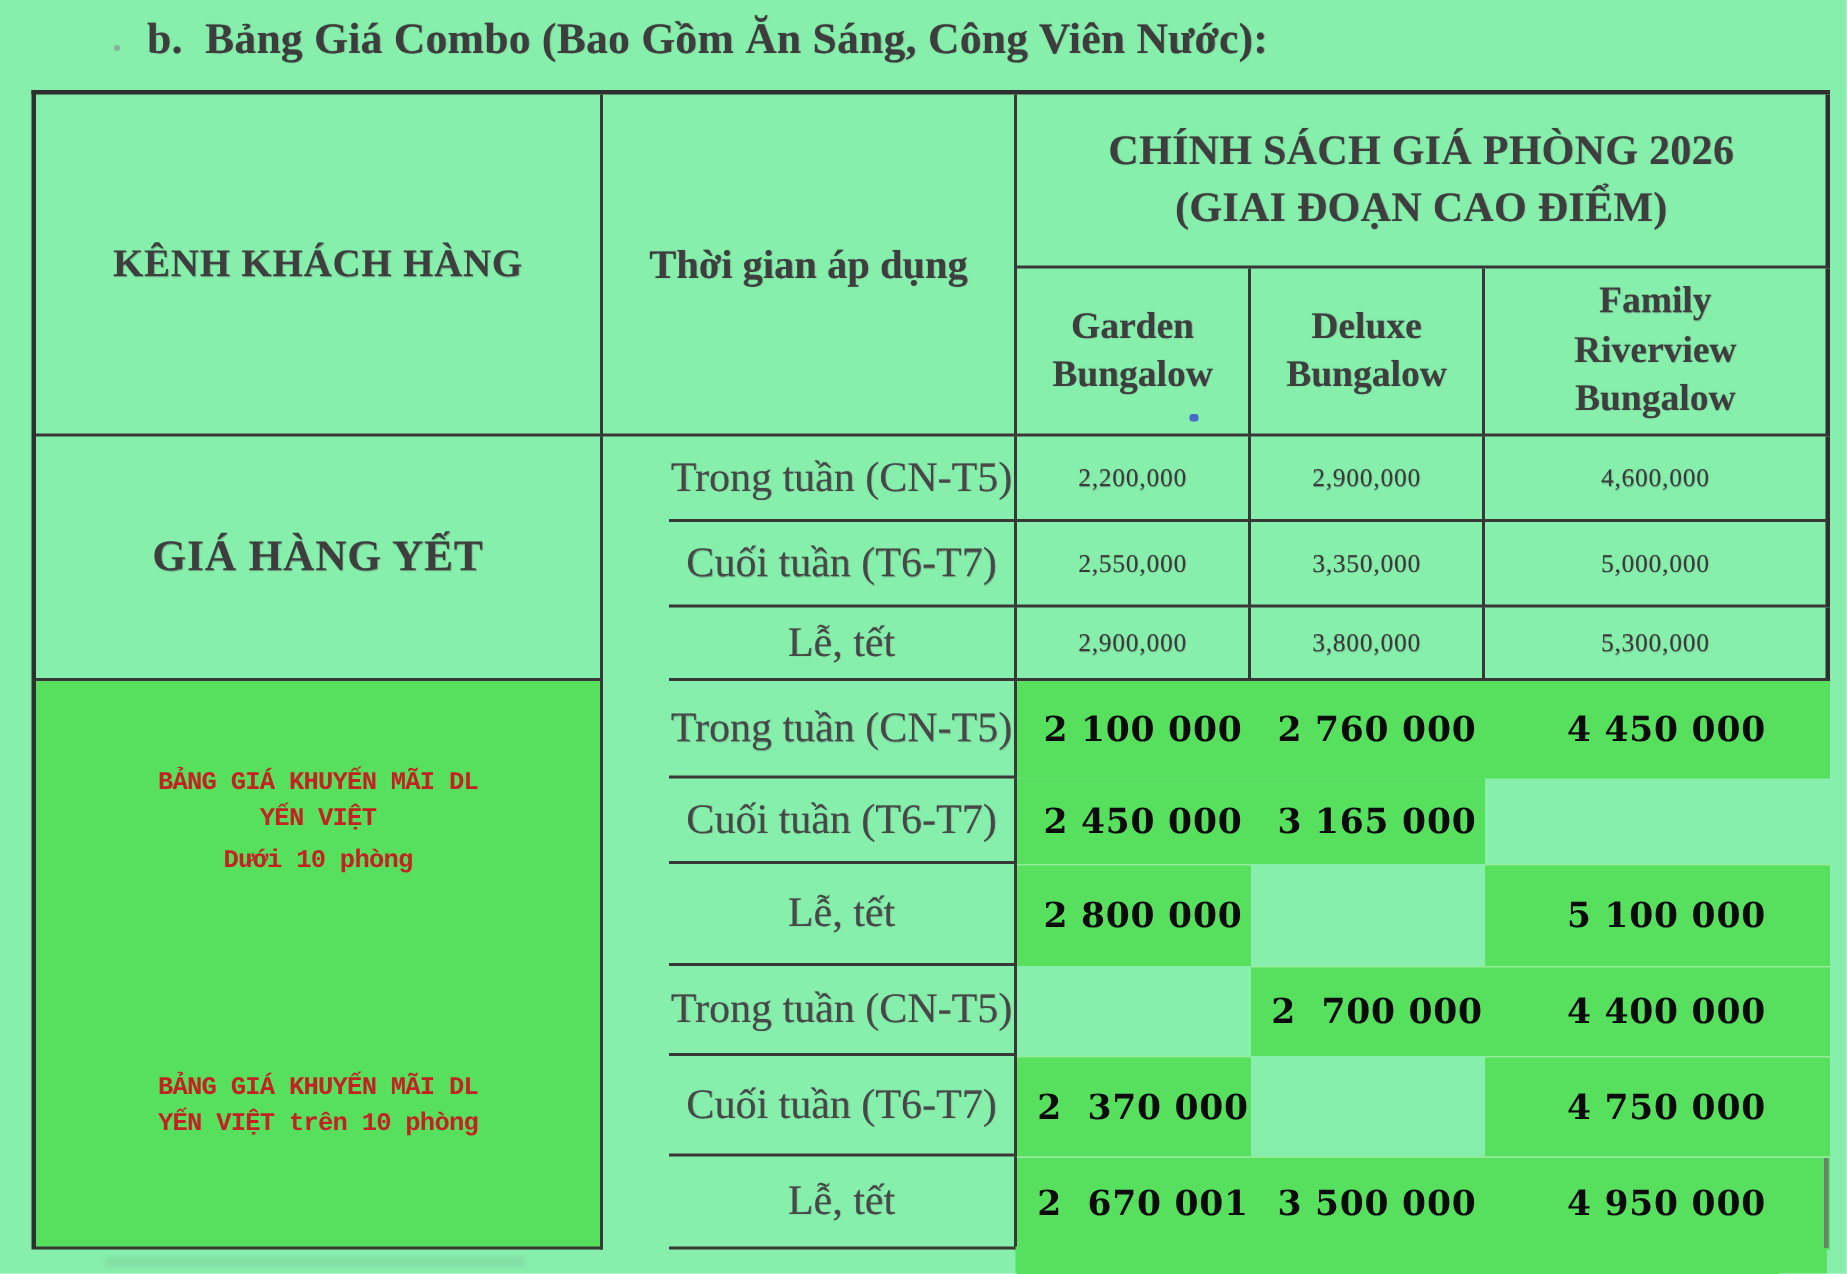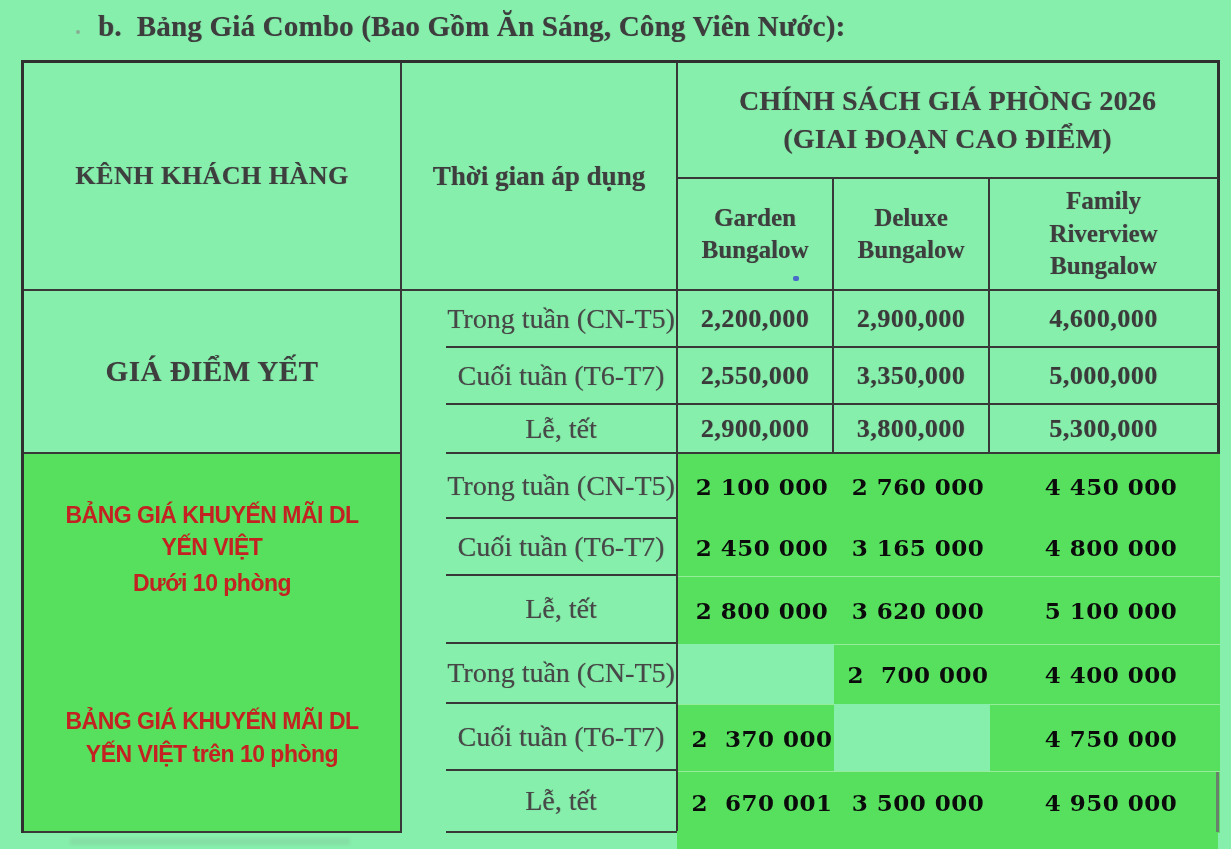--- a/index.html
+++ b/index.html
@@ -36,36 +36,36 @@
     text-shadow: 0.4px 0.4px 0.7px rgba(70,70,70,.5);
   }
   .edge { border-right: 3px solid #2f2f2f; }
 
   .hdr-big   { font-size: 26px; font-weight: bold; letter-spacing: .5px; }
   .hdr-time  { font-size: 27px; font-weight: bold; }
   .hdr-policy{ font-size: 28px; font-weight: bold; line-height: 1.35; letter-spacing: .2px; }
   .hdr-room  { font-size: 25px; font-weight: bold; line-height: 1.3; }
 
   .time-cell  { font-size: 28px; font-weight: normal; color: #474747; margin-left: 44px; }
-  .price-scan { font-size: 26px; font-weight: bold; letter-spacing: .5px; color: #3a3a3a; }
+  .price-scan { font-size: 17px; font-weight: normal; letter-spacing: .5px; color: #3a3a3a; }
   .label-listed { font-size: 29px; font-weight: bold; letter-spacing: .5px; }
 
   
   .g {
     background: var(--highlight-green, #56e05e);
     border-right: none; border-bottom: none;
     text-shadow: none;
   }
   .lt { border-top: 1px solid rgba(255,255,255,.38); }
   .glabel { border-right: 2px solid var(--border-dark, #383838); }
   .gb { border-bottom: 2px solid var(--border-dark, #383838); }
   .promo-label {
-    font-family: Liberation Sans, sans-serif;
+    font-family: Liberation Mono, monospace;
     color: var(--promo-red, #c42222);
-    font-size: 23px; font-weight: bold; line-height: 1.4;
+    font-size: 17px; font-weight: bold; line-height: 1.4;
     letter-spacing: -0.5px;
   }
   .promo-label .mt { margin-top: 4px; }
   .price-promo {
     font-family: "DejaVu Serif", serif;
     font-size: 23px; font-weight: bold; color: #0b0b0b;
     white-space: pre; letter-spacing: 0.5px; padding-left: 12px;
   }
 
   
@@ -108,21 +108,21 @@
       <div>Deluxe</div>
       <div>Bungalow</div>
     </div>
     <div class="c hdr-room edge" style="grid-area:2/5/3/6">
       <div>Family</div>
       <div>Riverview</div>
       <div>Bungalow</div>
     </div>
 
     <div class="c label-listed" style="grid-area:3/1/6/2">
-      <div>GIÁ ĐIỂM YẾT</div>
+      <div>GIÁ HÀNG YẾT</div>
     </div>
     <div class="c time-cell" style="grid-area:3/2/4/3">Trong tuần (CN-T5)</div>
     <div class="c price-scan" style="grid-area:3/3/4/4">2,200,000</div>
     <div class="c price-scan" style="grid-area:3/4/4/5">2,900,000</div>
     <div class="c price-scan edge" style="grid-area:3/5/4/6">4,600,000</div>
 
     <div class="c time-cell" style="grid-area:4/2/5/3">Cuối tuần (T6-T7)</div>
     <div class="c price-scan" style="grid-area:4/3/5/4">2,550,000</div>
     <div class="c price-scan" style="grid-area:4/4/5/5">3,350,000</div>
     <div class="c price-scan edge" style="grid-area:4/5/5/6">5,000,000</div>
@@ -138,25 +138,23 @@
       <div class="mt">Dưới 10 phòng</div>
     </div>
     <div class="c time-cell" style="grid-area:6/2/7/3">Trong tuần (CN-T5)</div>
     <div class="c g price-promo" style="grid-area:6/3/7/4">2 100 000</div>
     <div class="c g price-promo" style="grid-area:6/4/7/5">2 760 000</div>
     <div class="c g price-promo" style="grid-area:6/5/7/6">4 450 000</div>
 
     <div class="c time-cell" style="grid-area:7/2/8/3">Cuối tuần (T6-T7)</div>
     <div class="c g price-promo" style="grid-area:7/3/8/4">2 450 000</div>
     <div class="c g price-promo" style="grid-area:7/4/8/5">3 165 000</div>
-    <div class="c g price-promo" style="grid-area:7/5/8/6">4 800 000</div>
 
     <div class="c time-cell" style="grid-area:8/2/9/3">Lễ, tết</div>
     <div class="c g lt price-promo" style="grid-area:8/3/9/4">2 800 000</div>
-    <div class="c g lt price-promo" style="grid-area:8/4/9/5">3 620 000</div>
     <div class="c g lt price-promo" style="grid-area:8/5/9/6">5 100 000</div>
 
     <div class="c g glabel gb promo-label" style="grid-area:9/1/12/2">
       <div>BẢNG GIÁ KHUYẾN MÃI DL</div>
       <div>YẾN VIỆT trên 10 phòng</div>
     </div>
     <div class="c time-cell" style="grid-area:9/2/10/3">Trong tuần (CN-T5)</div>
     <div class="c g lt price-promo" style="grid-area:9/4/10/5">2  700 000</div>
     <div class="c g lt price-promo" style="grid-area:9/5/10/6">4 400 000</div>
 

